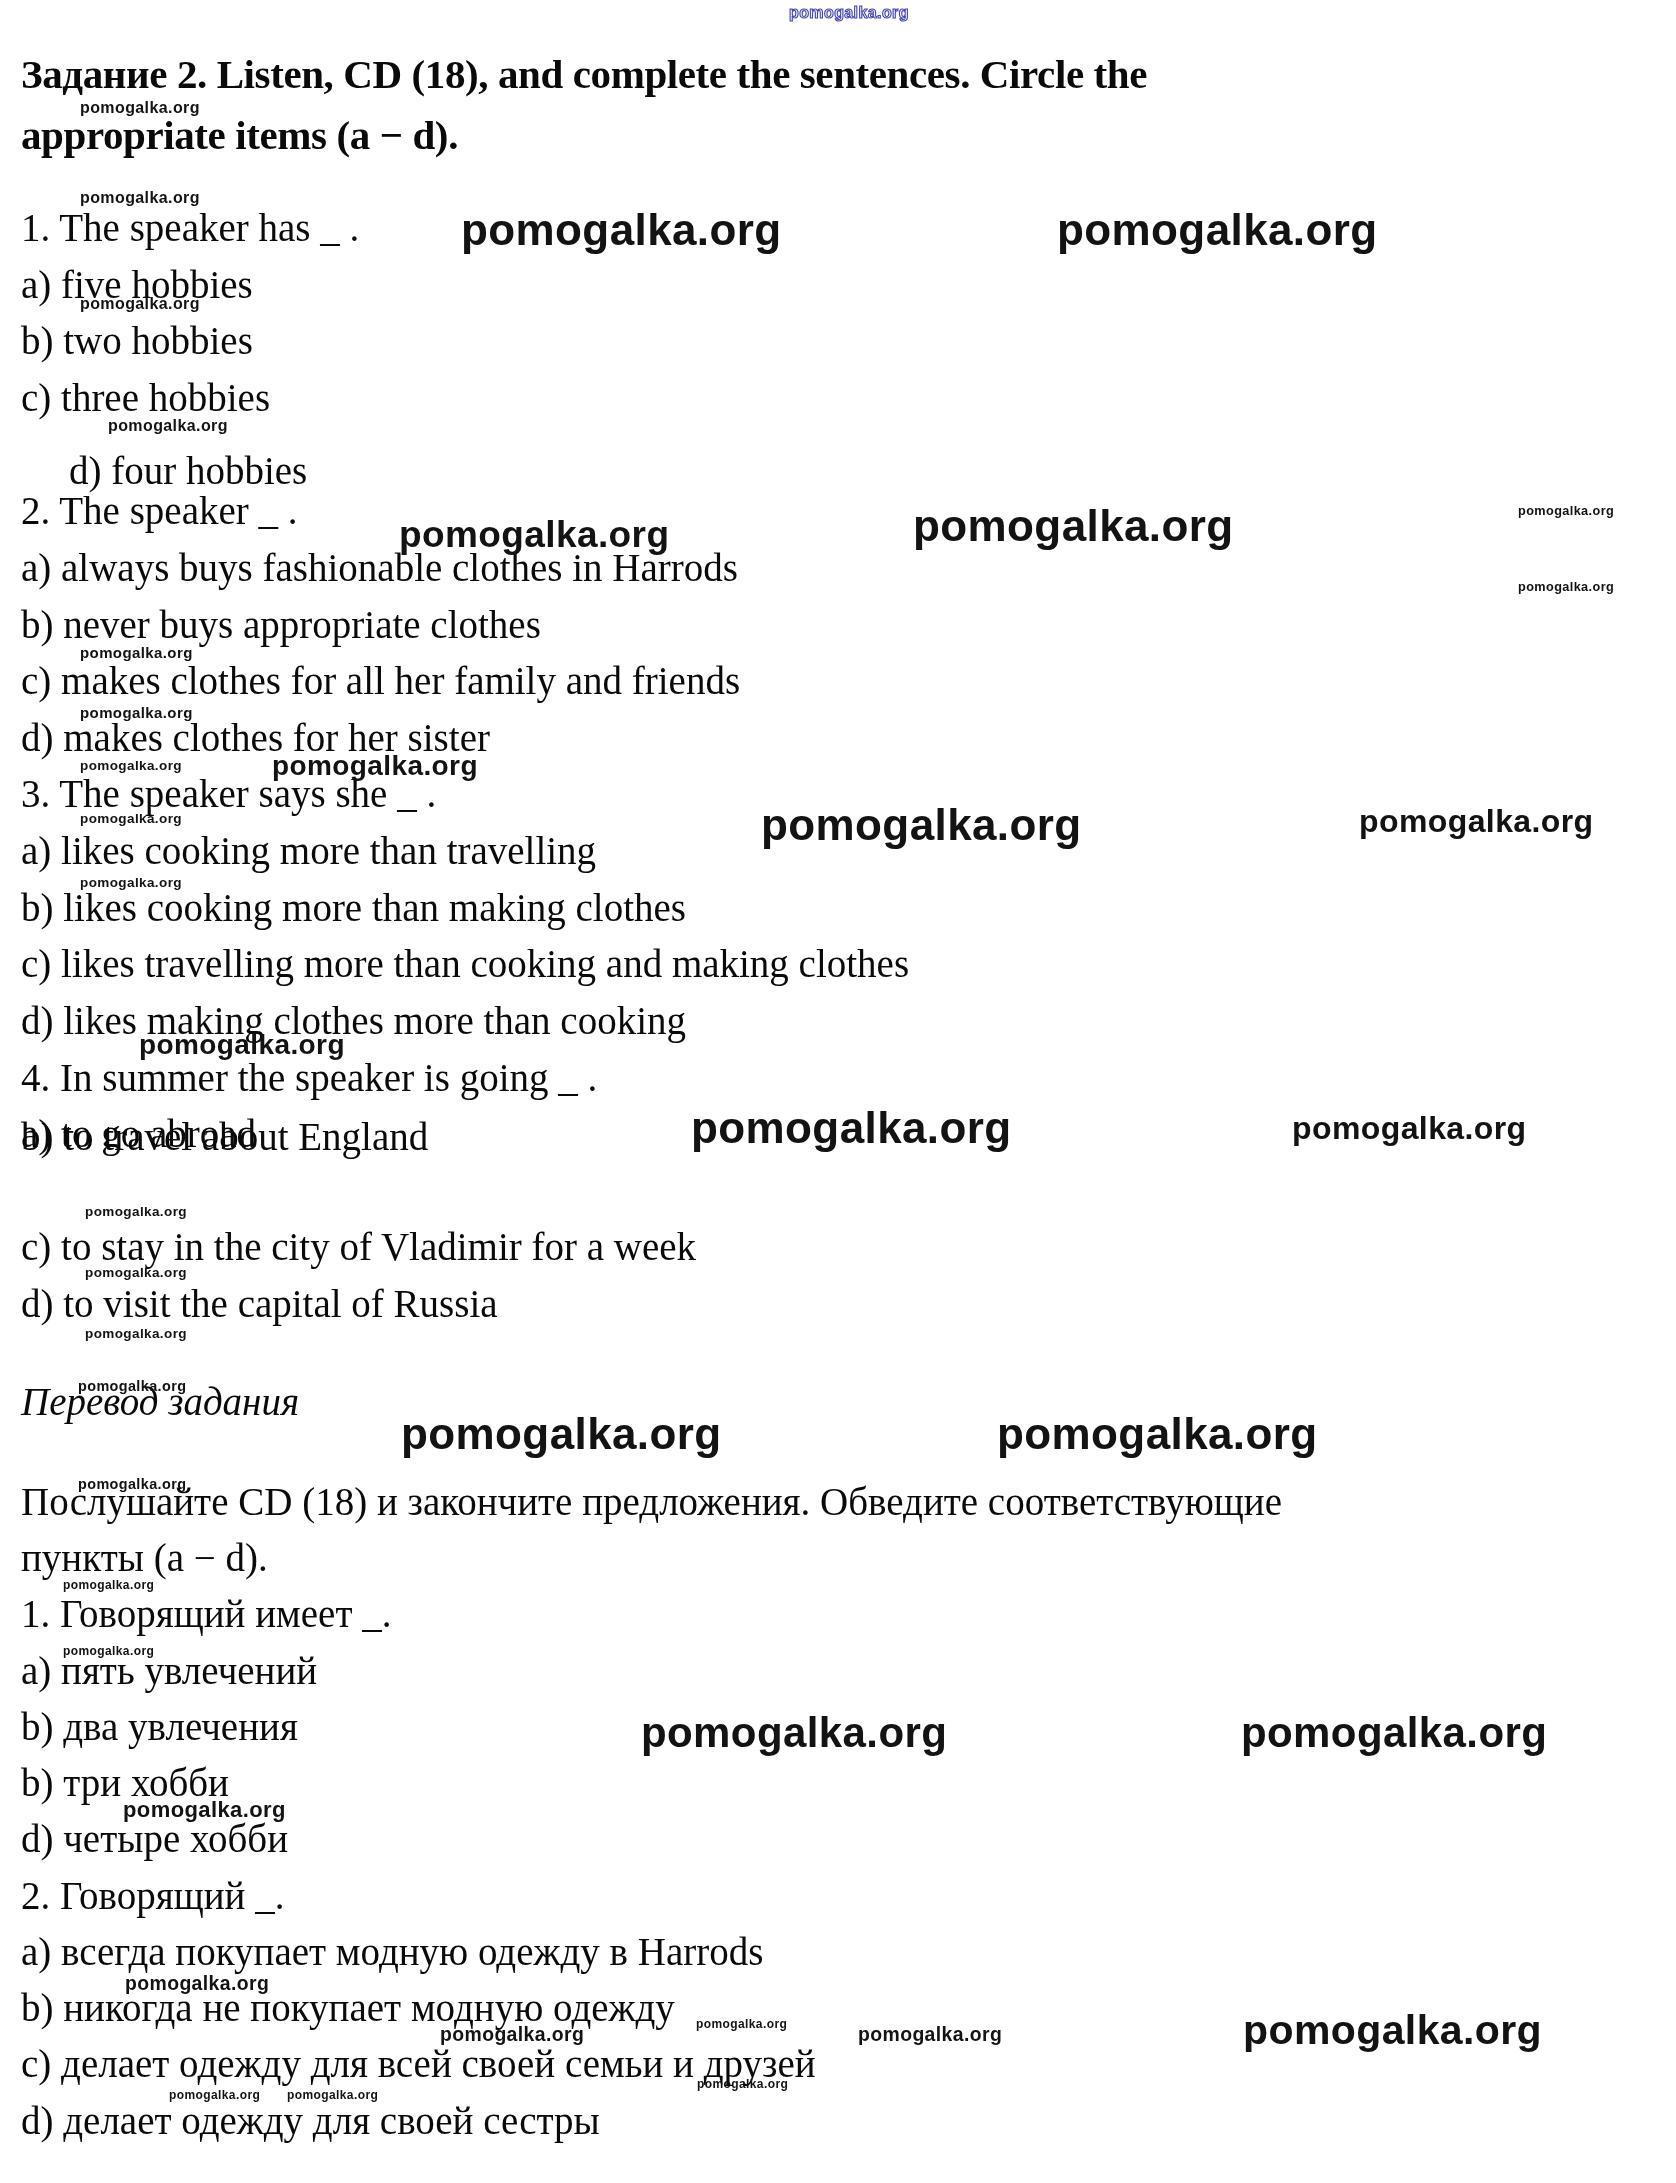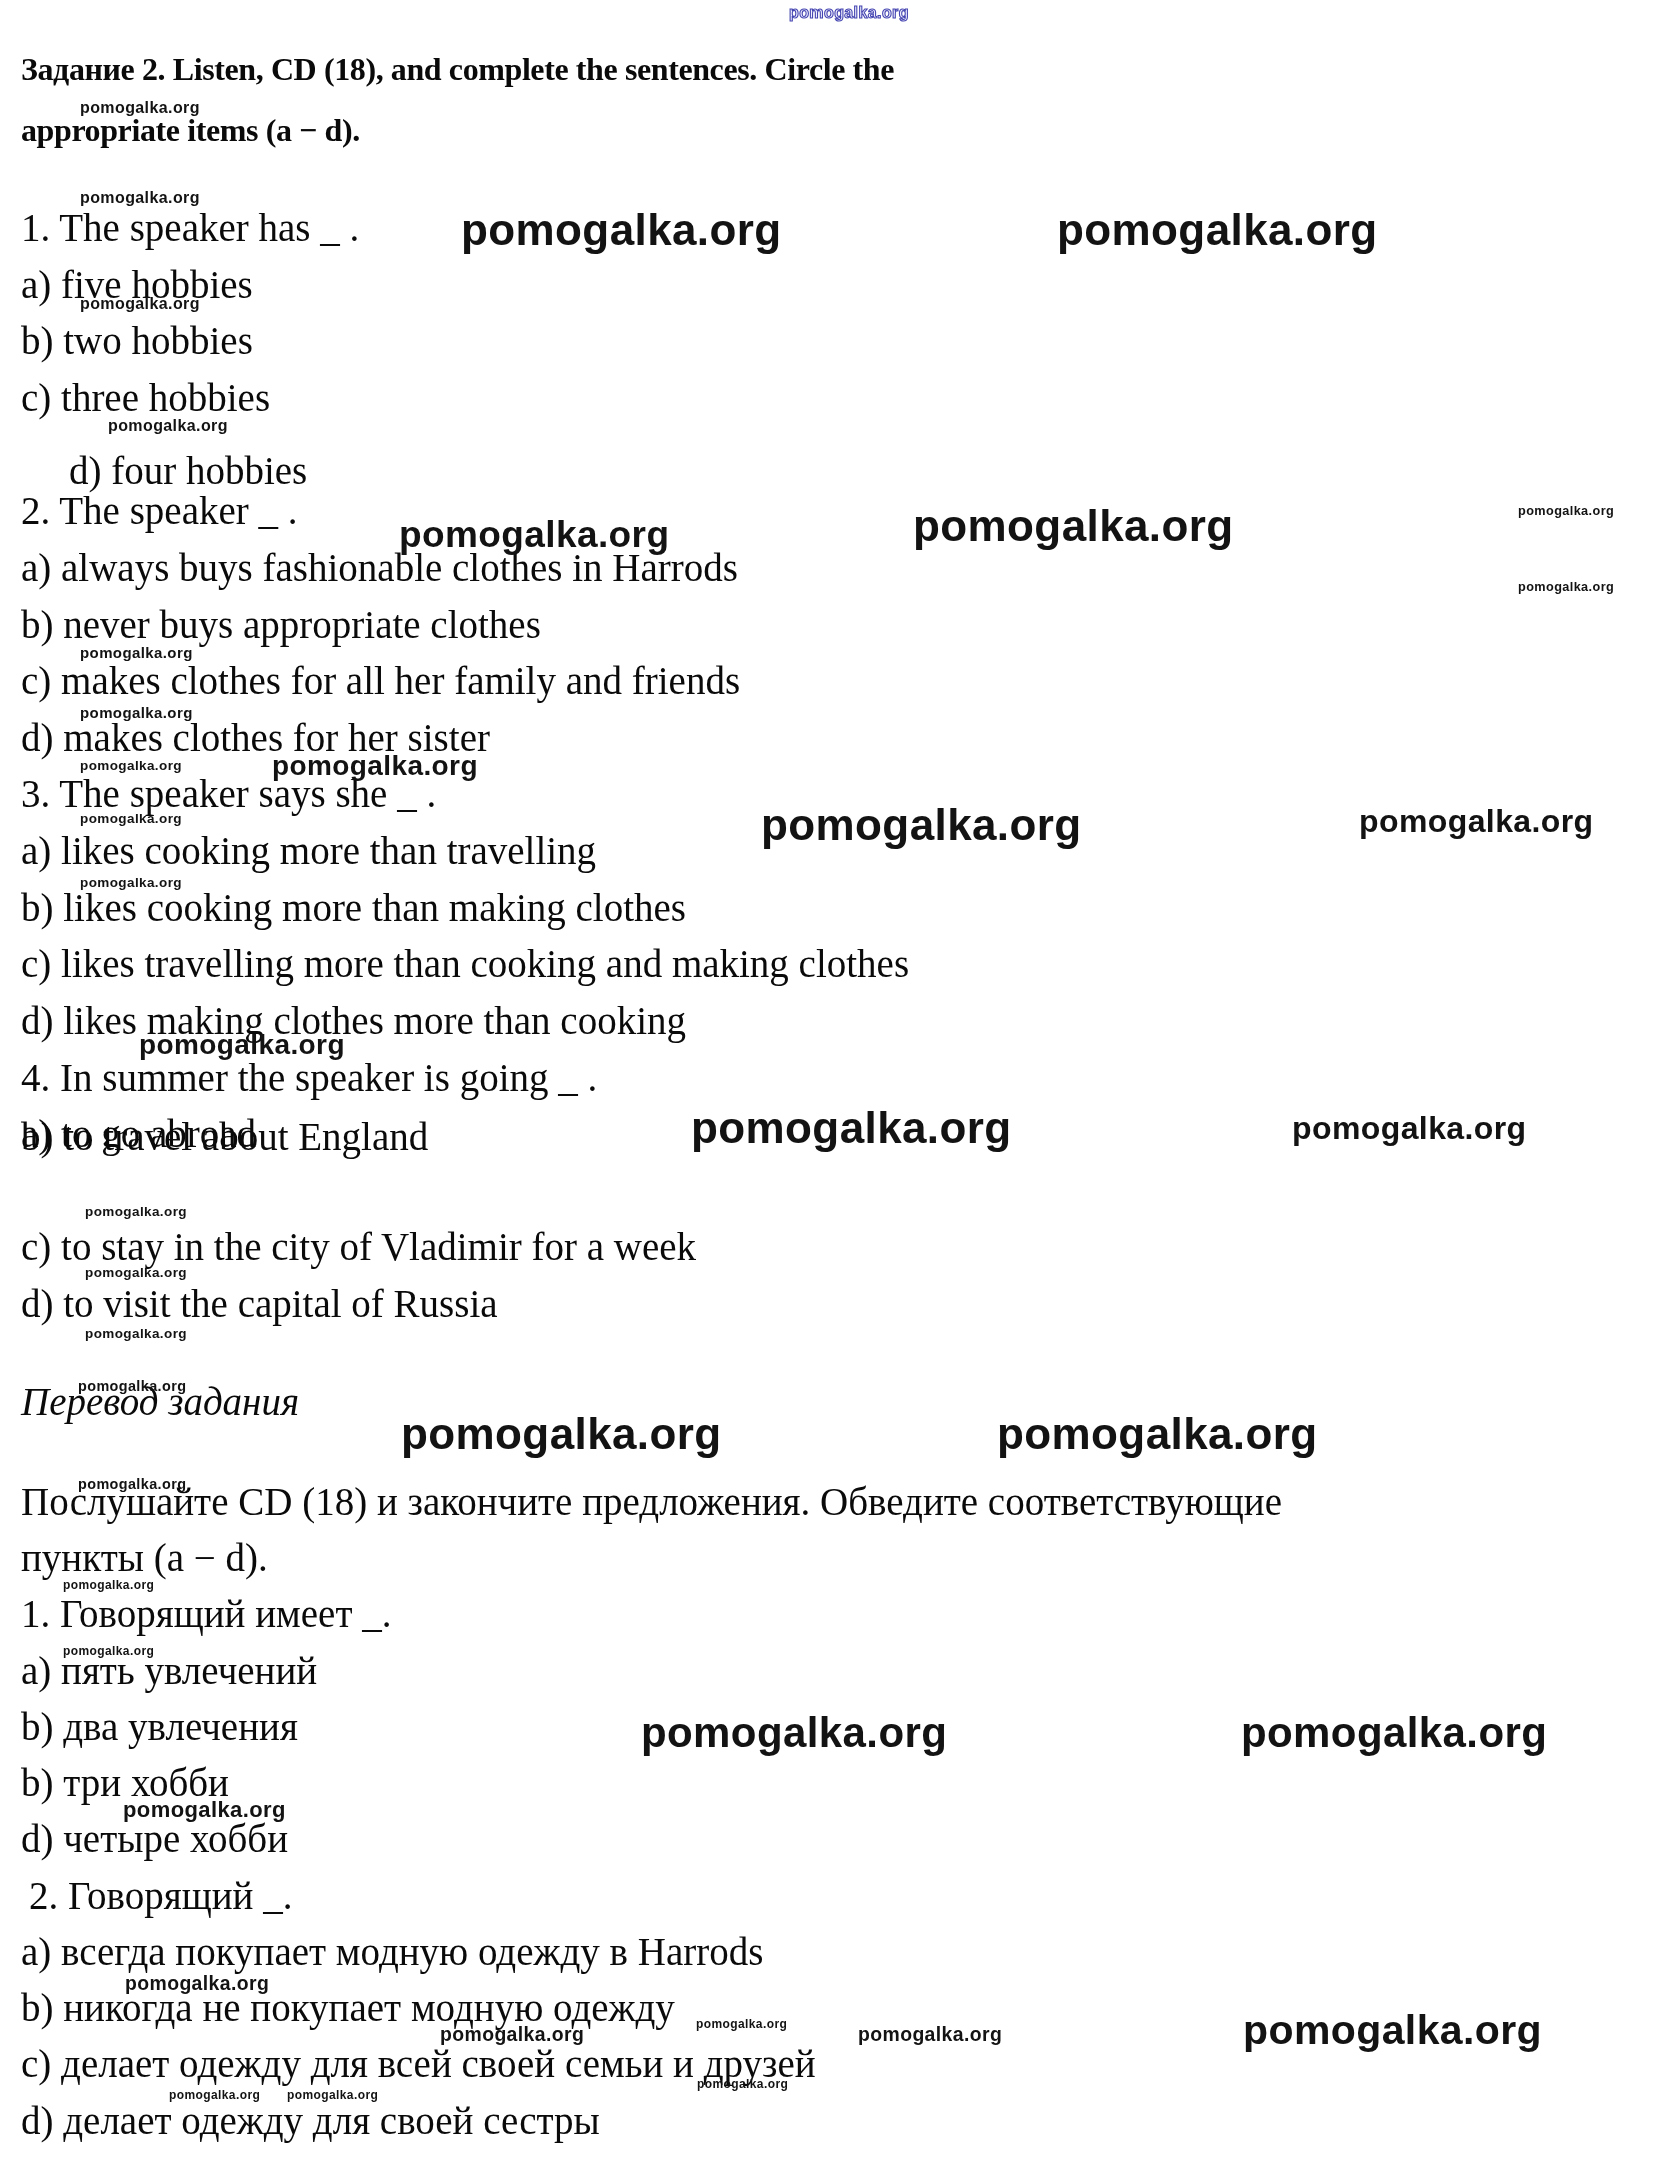--- a/index.html
+++ b/index.html
@@ -8,21 +8,21 @@
     width: 1677px;
     height: 2183px;
     background: #ffffff;
     overflow: hidden;
     font-family: "Liberation Serif", "DejaVu Serif", serif;
     color: #0a0a0a;
   }
   .heading {
     position: absolute;
     left: 21px;
-    font-size: 32px;
+    font-size: 41px;
     font-weight: 700;
     line-height: 1.1;
     white-space: nowrap;
     letter-spacing: -0.4px;
   }
   .line {
     position: absolute;
     left: 21px;
     font-size: 39px;
     line-height: 1.1;
@@ -81,21 +81,21 @@
   <div class="line" style="top:1481px">Послушайте CD (18) и закончите предложения. Обведите соответствующие</div>
 
   <div class="line" style="top:1537px">пункты (a − d).</div>
 
   <div id="russian-lines">
       <div class="line" style="top: 1593px;">1. Говорящий имеет _.</div>
       <div class="line" style="top: 1650px;">a) пять увлечений</div>
       <div class="line" style="top: 1706px;">b) два увлечения</div>
       <div class="line" style="top: 1762px;">b) три хобби</div>
       <div class="line" style="top: 1818px;">d) четыре хобби</div>
-      <div class="line" style="top: 1875px; margin-left: 8px;">2. Говорящий _.</div>
+      <div class="line" style="top: 1875px;">2. Говорящий _.</div>
       <div class="line" style="top: 1931px;">a) всегда покупает модную одежду в Harrods</div>
       <div class="line" style="top: 1987px;">b) никогда не покупает модную одежду</div>
       <div class="line" style="top: 2043px;">c) делает одежду для всей своей семьи и друзей</div>
       <div class="line" style="top: 2100px;">d) делает одежду для своей сестры</div>
     </div>
 
   <div id="watermarks">
       <div class="wm wm-purple" style="left: 789px; top: 5px; font-size: 16px;">pomogalka.org</div>
       <div class="wm" style="left: 80px; top: 100px; font-size: 16px;">pomogalka.org</div>
       <div class="wm" style="left: 80px; top: 190px; font-size: 16px;">pomogalka.org</div>

